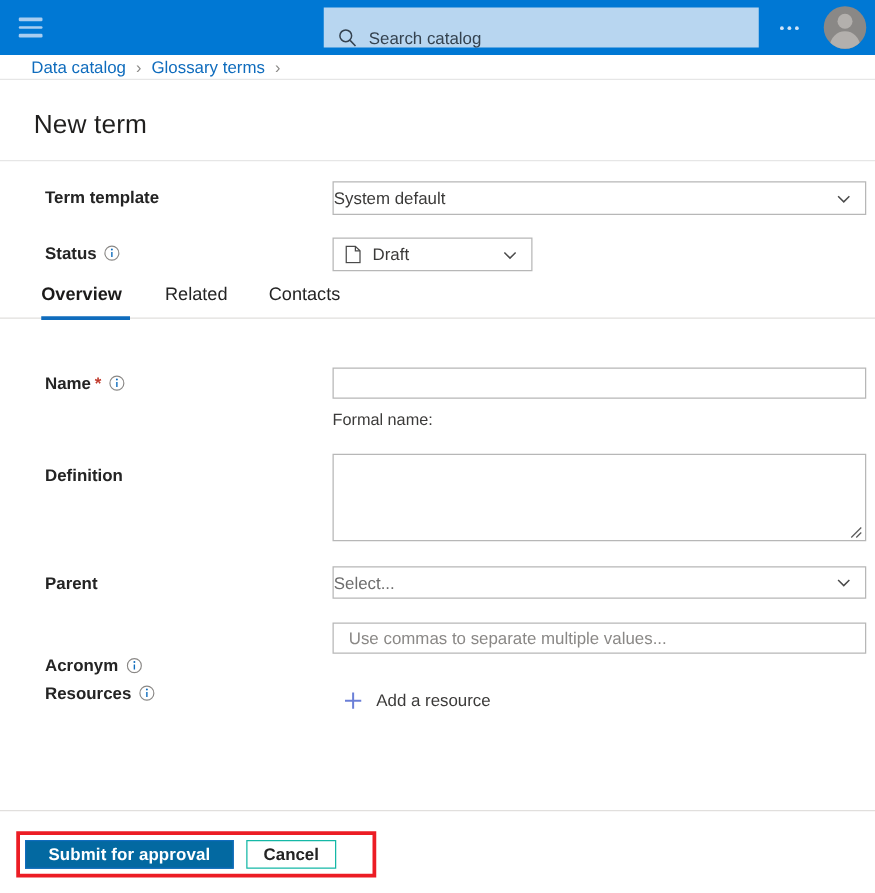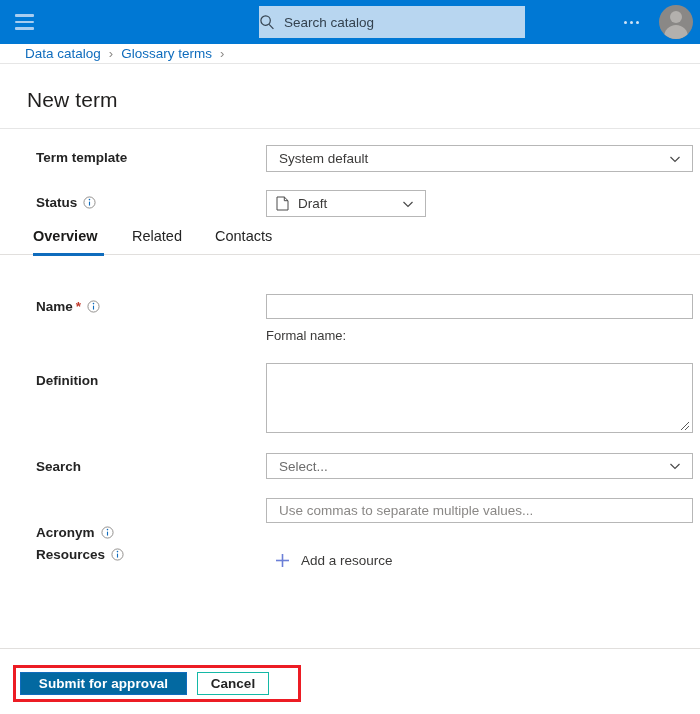--- a/index.html
+++ b/index.html
@@ -28,24 +28,24 @@
     display: block; width: 19px; height: 2.5px;
     background: #a8cdf0; border-radius: 1px;
   }
   .brand {
     font-size: 15.5px; color: #ffffff;
     margin-left: 22px; white-space: nowrap;
     letter-spacing: .1px;
   }
   .searchbox {
     position: absolute; left: 259px; top: 6px;
-    width: 266px; height: 32px;
+    width: 348px; height: 32px;
     background: #b8d6f0;
-    display: flex; align-items: center;
-    padding-left: 0; cursor: text;
+    display: flex; align-items: flex-end;
+    padding-left: 11px; cursor: text;
   }
   .search-icon { width: 16px; height: 16px; flex: 0 0 auto; }
   .search-ph {
     font-size: 13.5px; color: #34424f;
     margin-left: 9px;
   }
   .ellipsis-btn {
     position: absolute; left: 618px; top: 12px;
     width: 26px; height: 20px;
     display: flex; align-items: center; justify-content: center;
@@ -108,21 +108,21 @@
   .info-icon {
     width: 13px; height: 13px; margin-left: 6px;
     flex: 0 0 auto; cursor: pointer;
   }
 
   .select-box {
     position: absolute;
     border: 1px solid #b7b7b7; background: #fff;
     display: flex; align-items: center;
     font-size: 13.5px; color: #3b3a39;
-    padding-left: 12px; cursor: pointer;
+    padding-left: 0; cursor: pointer;
   }
   .chev {
     position: absolute; right: 10px; top: 50%;
     transform: translateY(-50%);
     width: 14px; height: 14px;
   }
 
   .text-input {
     position: absolute;
     border: 1px solid #b7b7b7; background: #fff;
@@ -300,21 +300,21 @@
   <span>Definition</span>
 </div>
 <div class="textarea-box" style="left:266px; top:363px; width:427px; height:70px;">
   <svg class="resize-grip" viewBox="0 0 12 12">
     <line x1="11" y1="3" x2="3" y2="11" stroke="#5a5a5a" stroke-width="1"></line>
     <line x1="11" y1="7" x2="7" y2="11" stroke="#5a5a5a" stroke-width="1"></line>
   </svg>
 </div>
 
 <div class="lbl" style="top:459px;">
-  <span>Search</span>
+  <span>Parent</span>
 </div>
 <div class="select-box" style="left:266px; top:453px; width:427px; height:26px; color:#6d6d6d;">
   <span>Select...</span>
   <svg class="chev" viewBox="0 0 14 14">
     <polyline points="2.5,5 7,9.5 11.5,5" fill="none" stroke="#4a4a4a" stroke-width="1.2"></polyline>
   </svg>
 </div>
 
 <div class="lbl" style="top:525px;">
   <span>Acronym</span>

